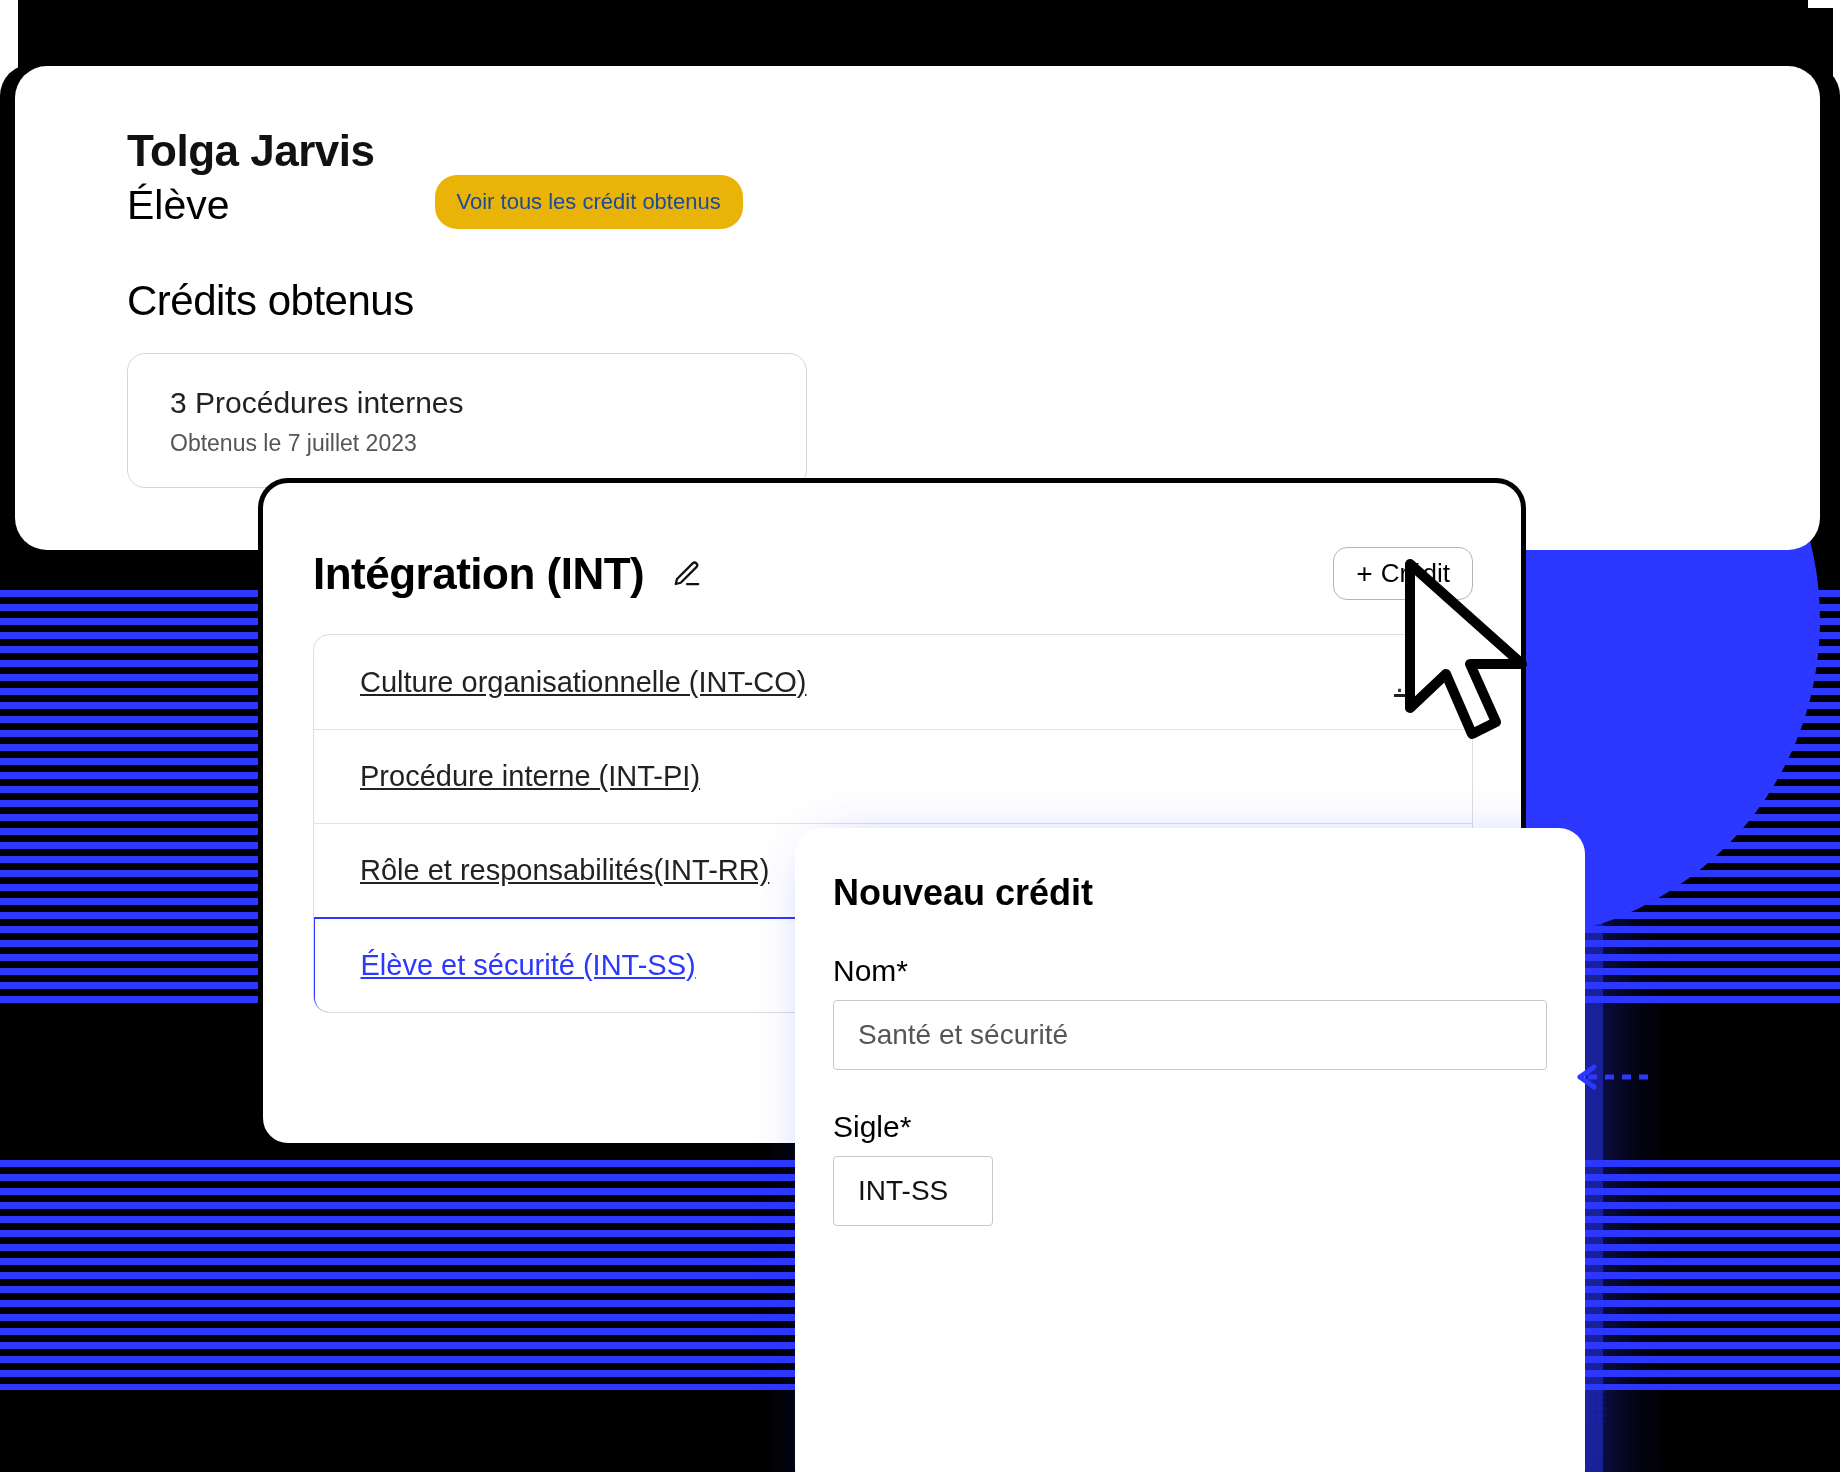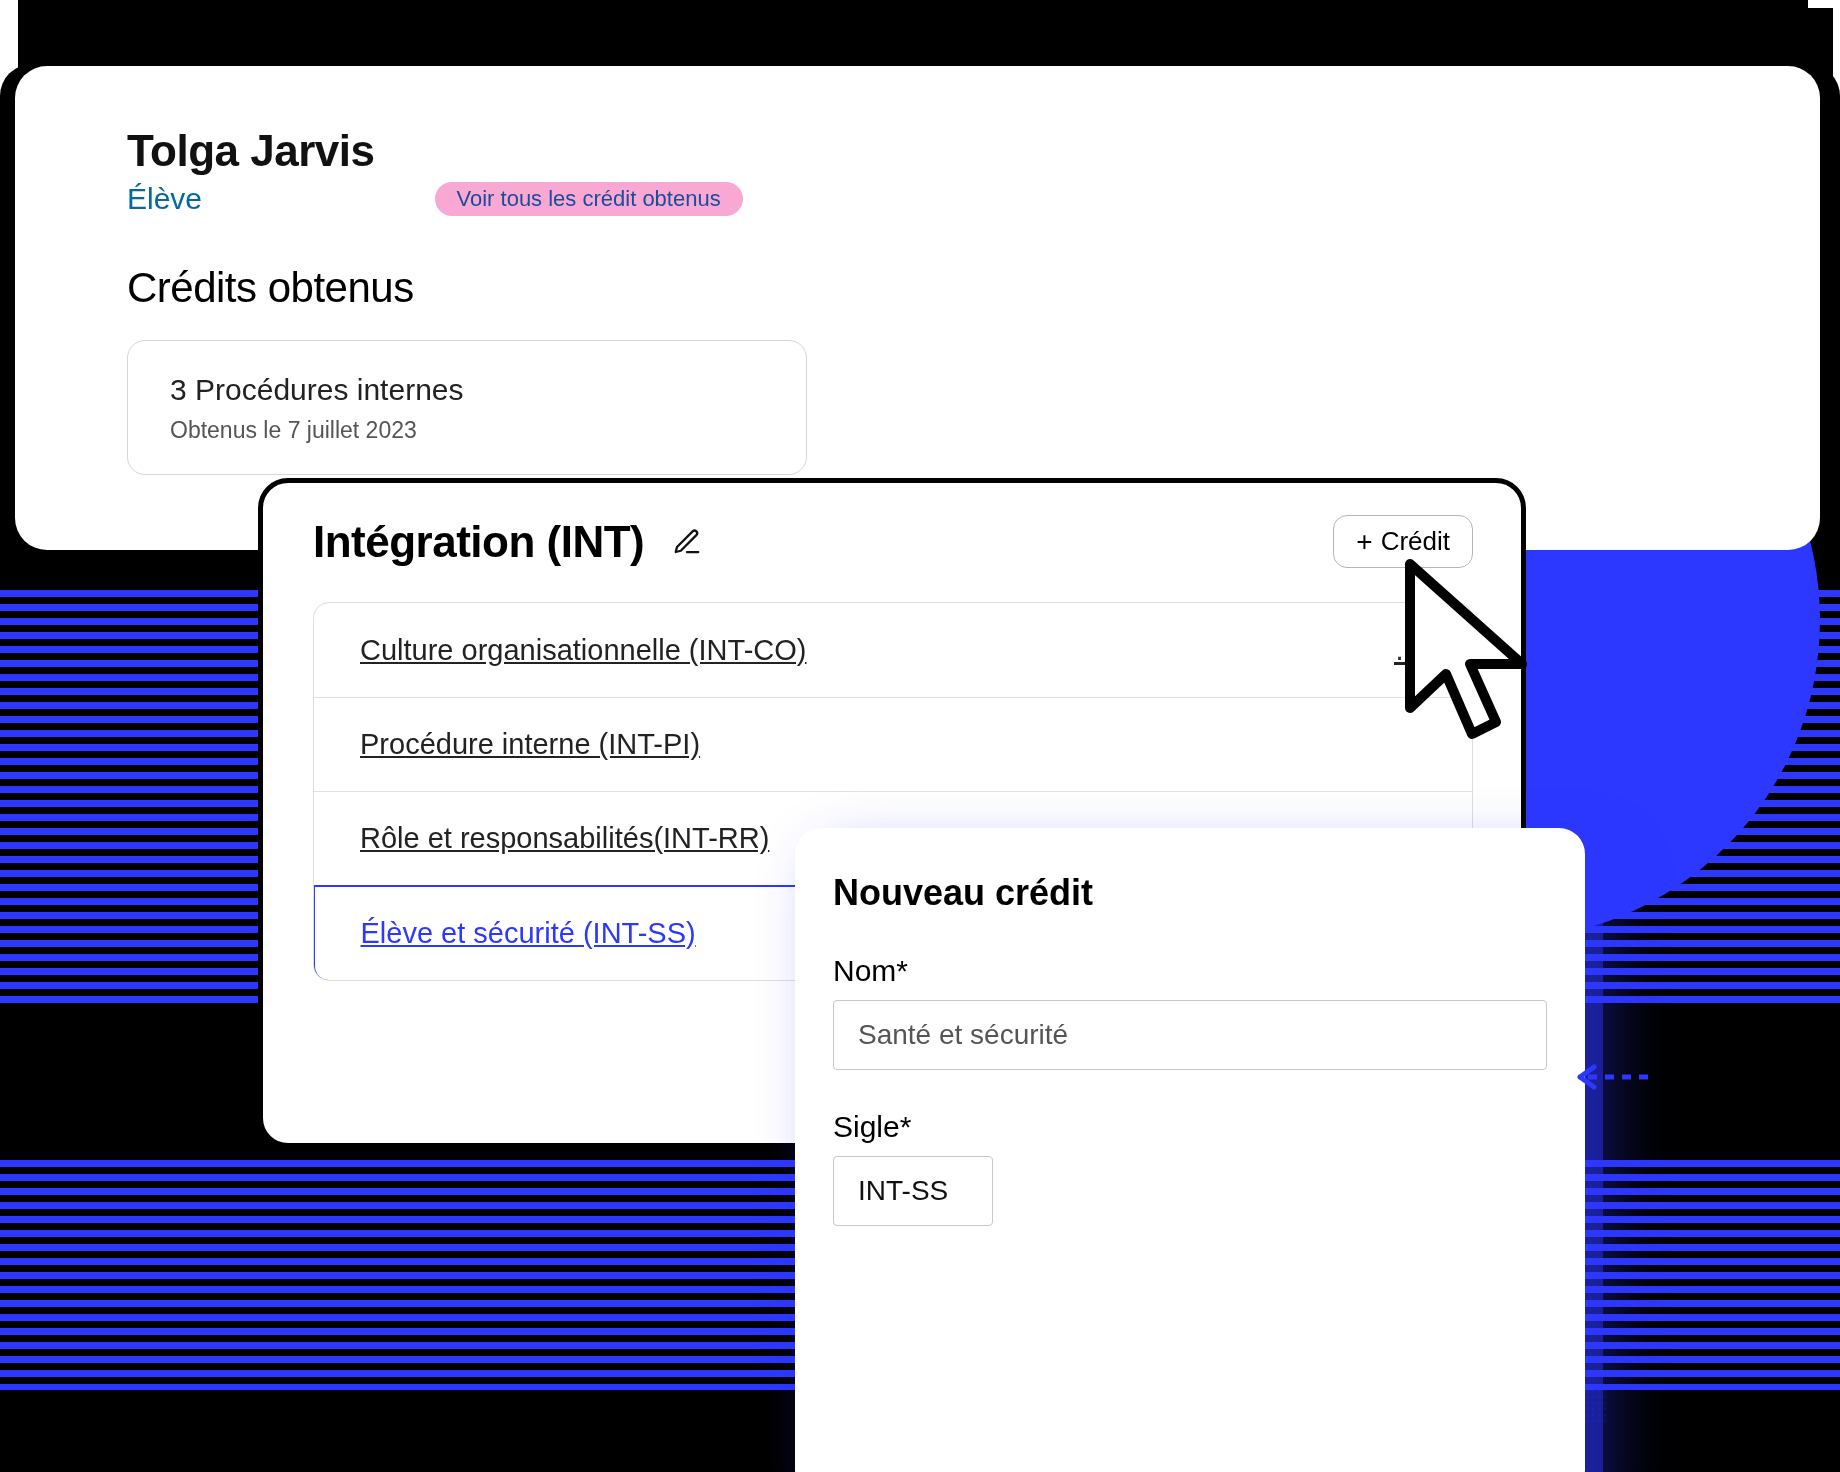--- a/index.html
+++ b/index.html
@@ -58,27 +58,27 @@
     left: 15px;
     width: 1805px;
     height: 484px;
     background: #fff;
     border-radius: 32px;
     padding: 60px 112px 40px 112px;
     z-index: 3;
   }
   .profile-header { display:flex; align-items:flex-end; gap:60px; }
   .name { font-size: 44px; font-weight: 700; color:#111; letter-spacing:-0.5px; }
-  .role { font-size: 30px; color:#0369a1; margin-top:6px; }
+  .role { font-size: 41px; color:#000000; margin-top:6px; }
   .pill {
     display:inline-block;
-    background:#f9a8d4;
+    background:#eab308;
     color:#1a4d99;
     font-size:22px;
-    padding:4px 22px;
+    padding:14px 22px;
     border-radius: 22px;
     margin-top:8px;
   }
   .section-title { font-size: 42px; font-weight:400; margin-top:48px; letter-spacing:-0.5px; }
   .credit-summary {
     margin-top: 28px;
     width: 680px;
     border:1.5px solid #d6d6d6;
     border-radius: 18px;
     padding: 32px 42px 30px;
@@ -89,21 +89,21 @@
   
   .mid-panel {
     position: absolute;
     top: 478px;
     left: 258px;
     width: 1268px;
     height: 670px;
     background:#fff;
     border: 5px solid #000;
     border-radius: 30px;
-    padding: 32px 48px 0 50px;
+    padding: 64px 48px 0 50px;
     z-index: 5;
     box-shadow: 0 6px 0 rgba(0,0,0,0.0);
   }
   .mid-header { display:flex; align-items:center; gap:28px; }
   .mid-title { font-size: 44px; font-weight:700; letter-spacing:-0.5px; }
   .pencil-icon { display:inline-flex; cursor:pointer; }
   .credit-btn {
     margin-left:auto;
     display:flex; align-items:center; gap:8px;
     border:1.5px solid #b5b5b5;

